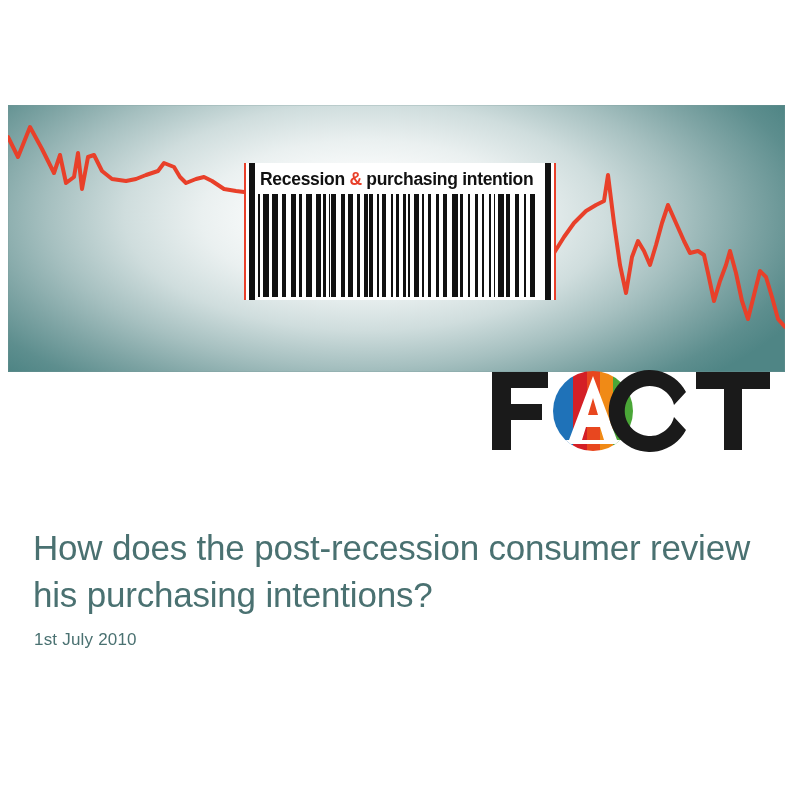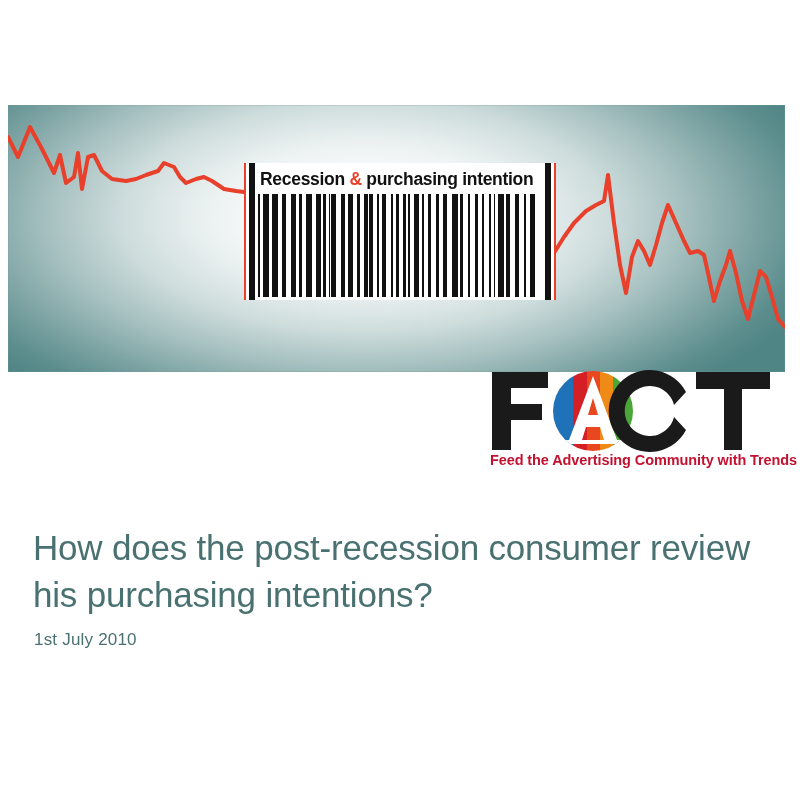--- a/index.html
+++ b/index.html
@@ -253,19 +253,18 @@
           <path fill="#ffffff" d="M78,70 H132 V74 H78 Z"></path>
         </g>
       </g>
 
       <path fill="#1a1a1a" d="M198,22 A41,41 0 1 0 198,60 L186,47
            A25,25 0 1 1 186,35 Z"></path>
 
       <path fill="#1a1a1a" d="M208,2 H282 V19 H254 V80 H236 V19 H208 Z"></path>
     </svg>
 
-    <div id="logo-tagline">Feed the Advertising Community with Trends</div>
   </div>
 
   <div id="title">How does the post-recession consumer review his purchasing intentions?</div>
   <div id="date">1st July 2010</div>
 
 </div>
 
 </body></html>

